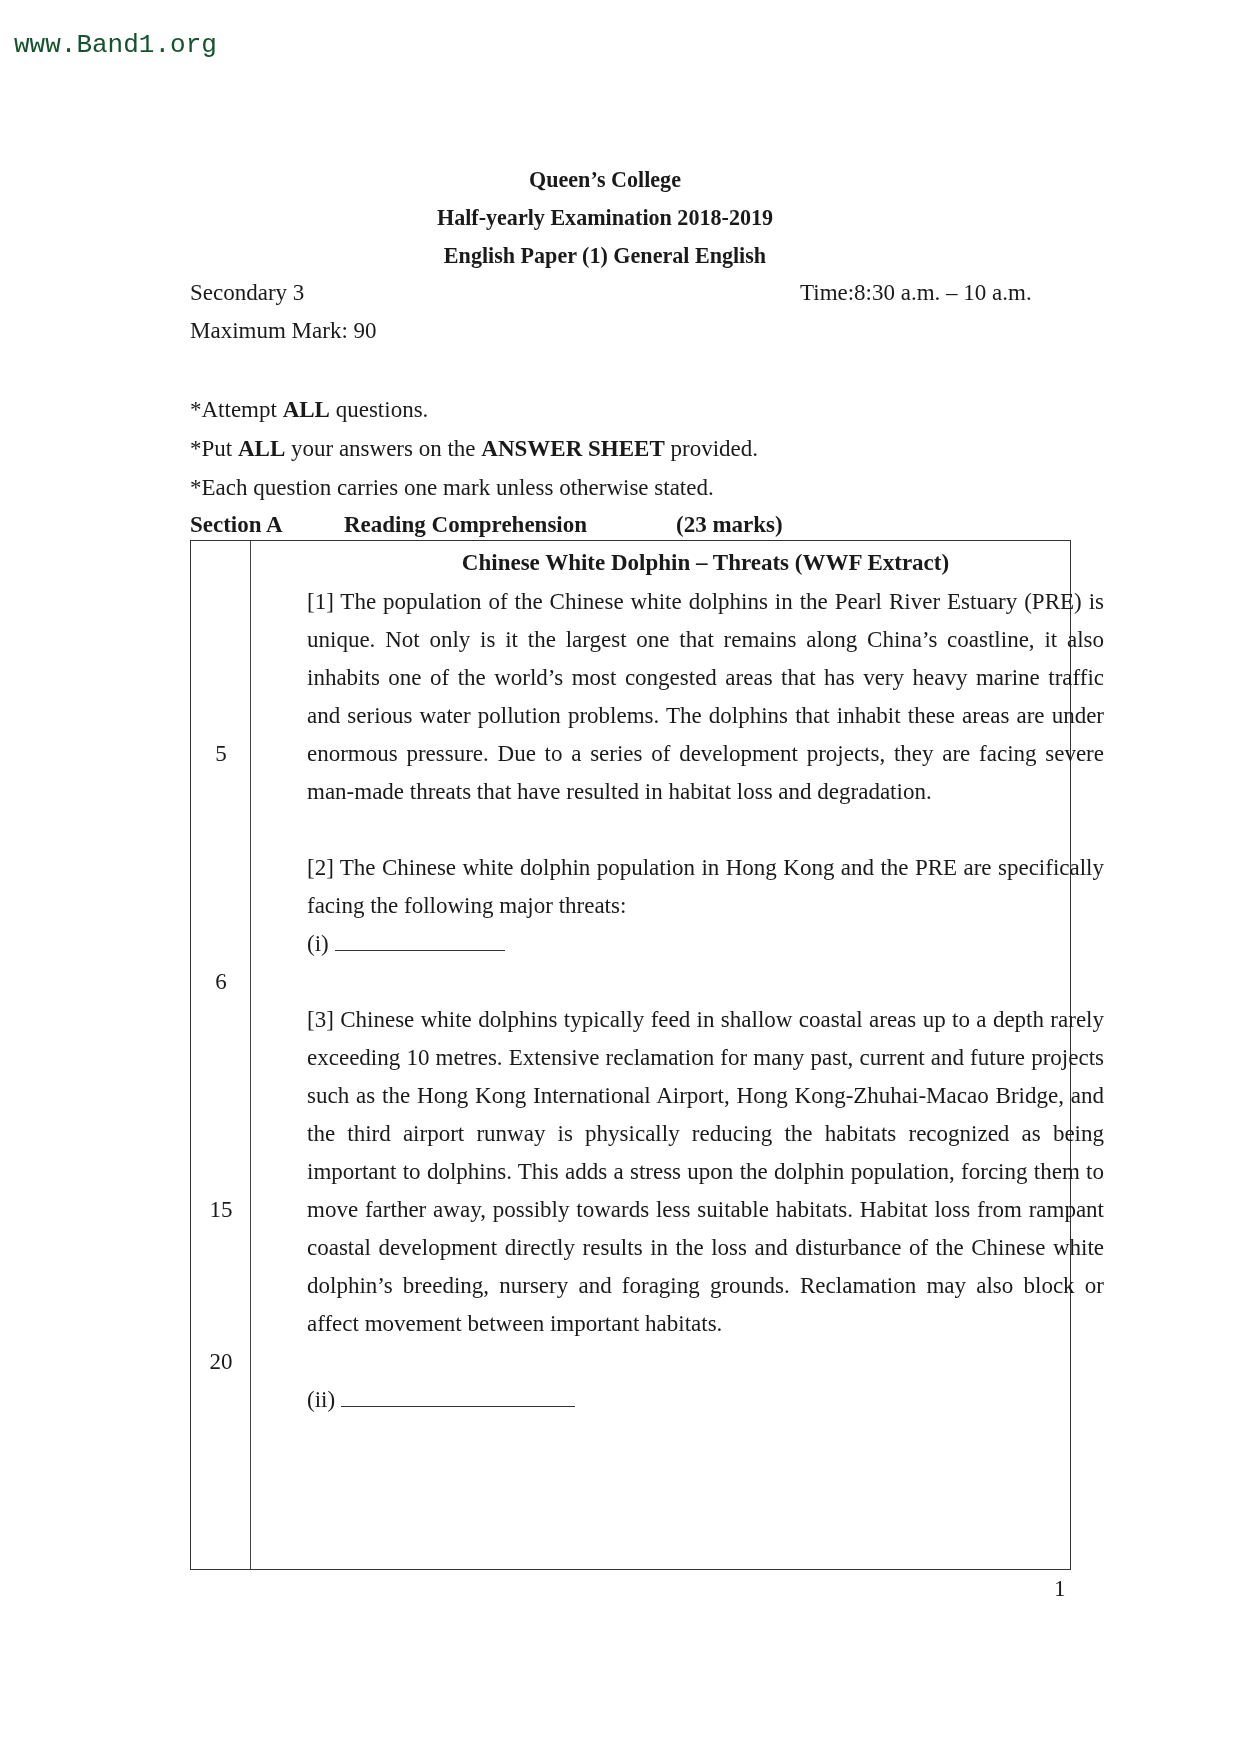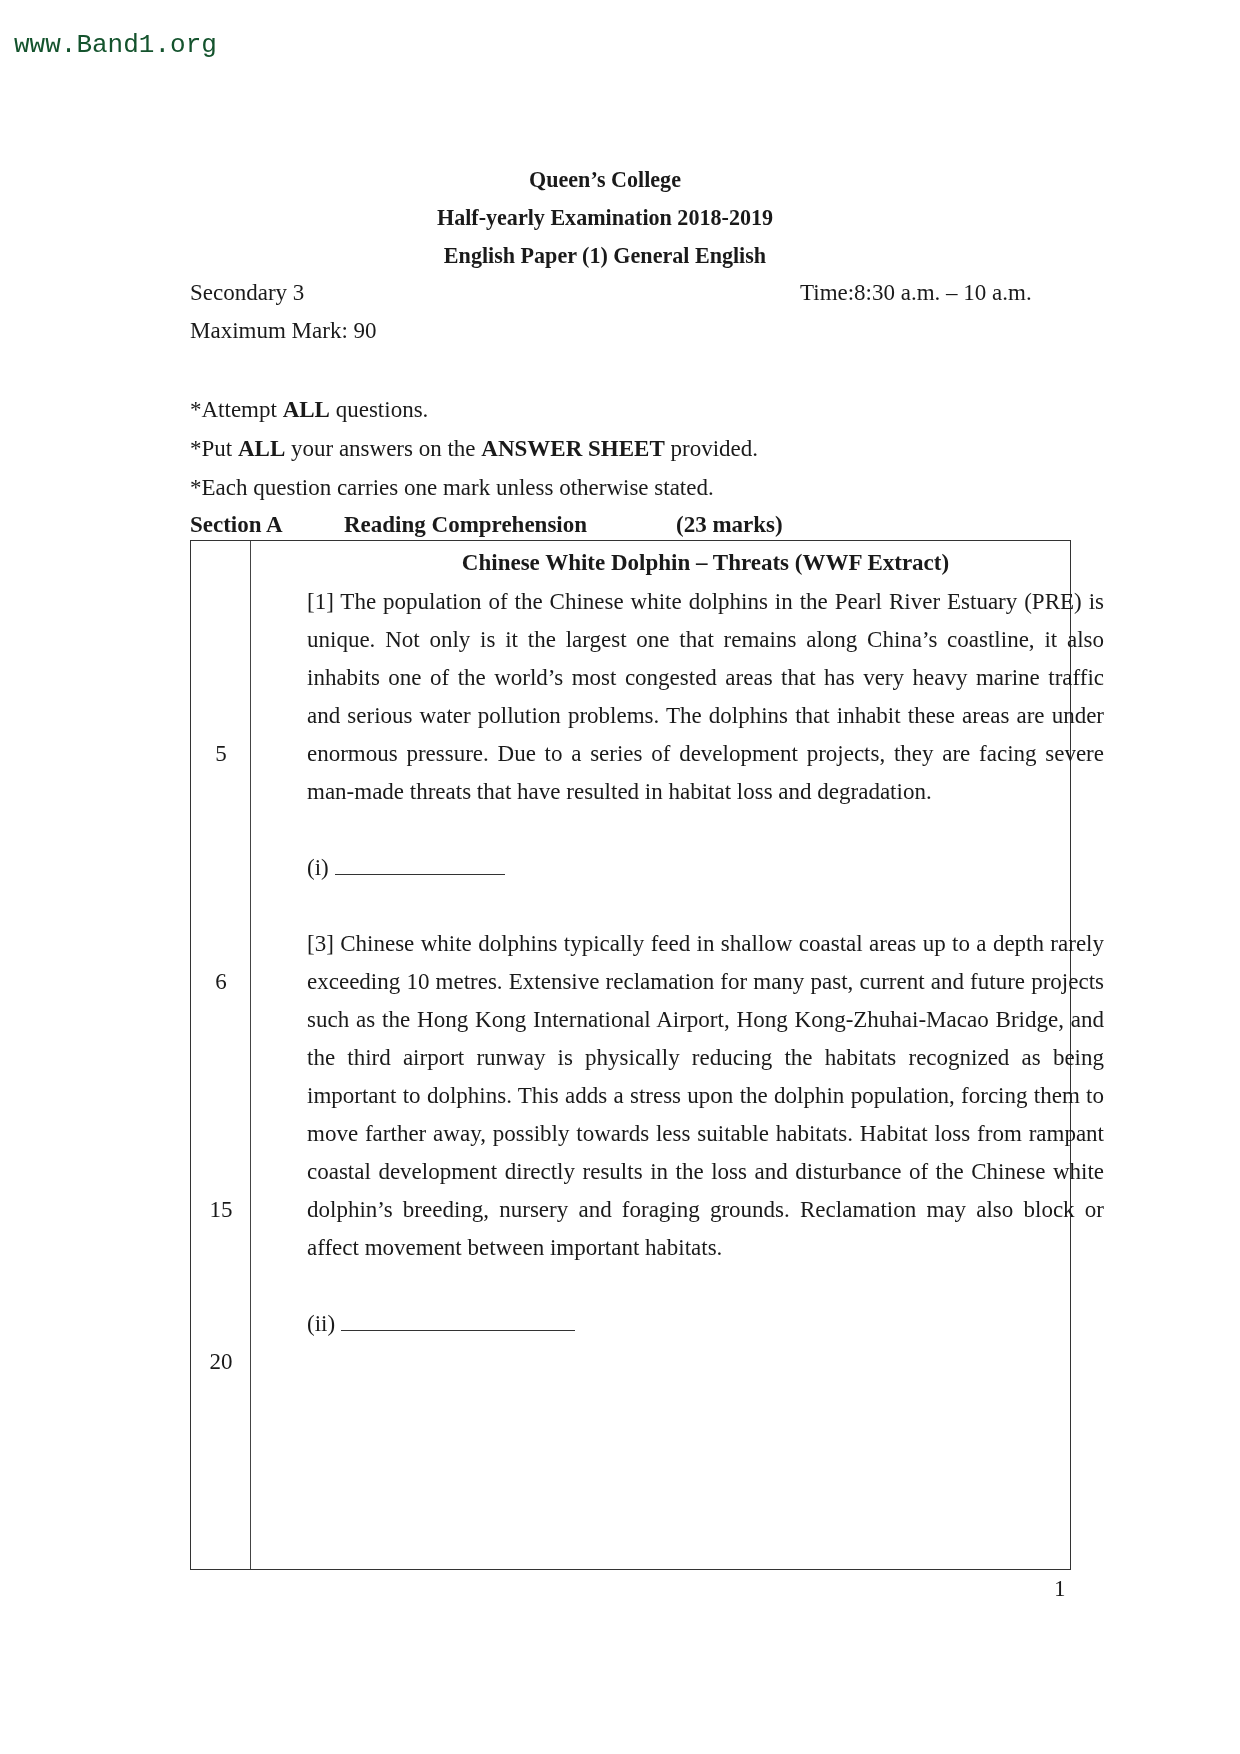--- a/index.html
+++ b/index.html
@@ -79,20 +79,21 @@
   <div class="line-col">
     <div class="line-no" style="top:200px">5</div>
     <div class="line-no" style="top:428px">6</div>
     <div class="line-no" style="top:656px">15</div>
     <div class="line-no" style="top:808px">20</div>
   </div>
   <div class="content">
     <div class="passage-title">Chinese White Dolphin – Threats (WWF Extract)</div>
     <p class="para">[1] The population of the Chinese white dolphins in the Pearl River Estuary (PRE) is unique.  Not only is it the largest one that remains along China’s coastline, it also inhabits one of the world’s most congested areas that has very heavy marine traffic and serious water pollution problems.  The dolphins that inhabit these areas are under enormous pressure.  Due to a series of development projects, they are facing severe man-made threats that have resulted in habitat loss and degradation.</p>
     <div class="para-gap"></div>
+    <p class="para">[2] The Chinese white dolphin population in Hong Kong and the PRE are specifically facing the following major threats:</p>
     <div class="blank-line">
       <span>(i)</span><span class="blank" style="width:170px"></span>
     </div>
     <div class="para-gap"></div>
     <p class="para">[3] Chinese white dolphins typically feed in shallow coastal areas up to a depth rarely exceeding 10 metres.  Extensive reclamation for many past, current and future projects such as the Hong Kong International Airport, Hong Kong-Zhuhai-Macao Bridge, and the third airport runway is physically reducing the habitats recognized as being important to dolphins.  This adds a stress upon the dolphin population, forcing them to move farther away, possibly towards less suitable habitats.  Habitat loss from rampant coastal development directly results in the loss and disturbance of the Chinese white dolphin’s breeding, nursery and foraging grounds.  Reclamation may also block or affect movement between important habitats.</p>
     <div class="para-gap"></div>
     <div class="blank-line">
       <span>(ii)</span><span class="blank" style="width:234px"></span>
     </div>
     <div class="para-gap"></div>

